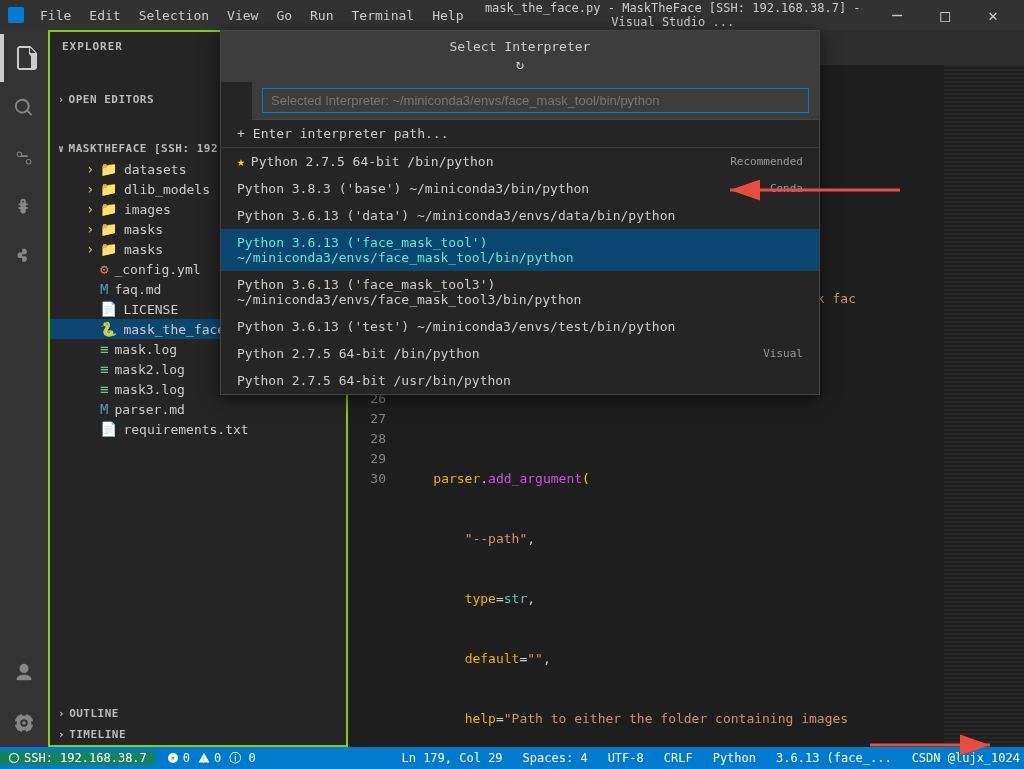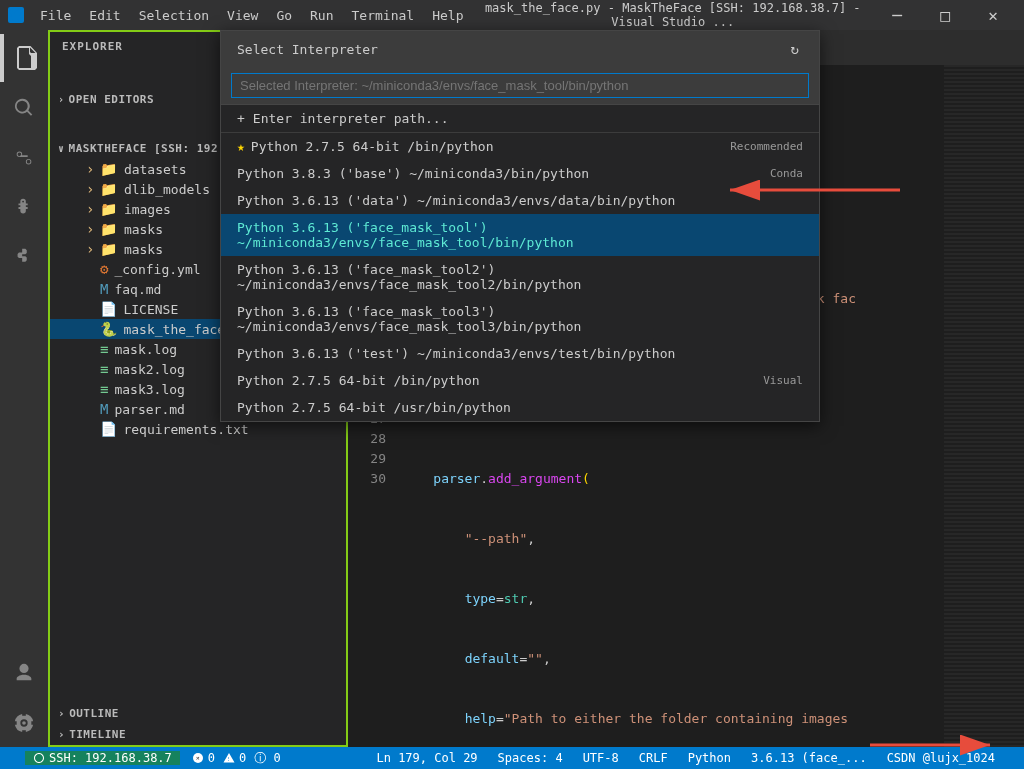--- a/index.html
+++ b/index.html
@@ -194,21 +194,21 @@
       font-size: 13px;
       line-height: 20px;
       overflow: hidden;
       white-space: pre;
     }
     .code-line { padding: 0 4px; height: 20px; }
     .fn { color: #d946ef; }
     .str { color: #ce9178; }
     .cm { color: #6a9955; }
     .cls { color: #4ec9b0; }
-    .var { color: #7dd3fc; }
+    .var { color: #eab308; }
     .op { color: #cccccc; }
     .punct { color: #cccccc; }
     .paren { color: #ffd700; }
 
     
     .minimap {
       width: 80px;
       background: #1e1e1e;
       flex-shrink: 0;
       overflow: hidden;
@@ -236,32 +236,34 @@
       box-shadow: 0 4px 16px rgba(0,0,0,0.6);
     }
     .interpreter-header {
       display: flex;
       align-items: center;
       justify-content: space-between;
       padding: 8px 16px;
       background: #3c3c3c;
       font-size: 13px;
       color: #cccccc;
+      flex-direction: column;
     }
     .interpreter-refresh {
       cursor: pointer;
       font-size: 14px;
       color: #cccccc;
       padding: 2px 4px;
     }
     .interpreter-search {
       padding: 6px 10px;
       background: #3c3c3c;
       border: none;
       border-bottom: 1px solid #454545;
+      margin-left: 31px;
     }
     .interpreter-search input {
       width: 100%;
       background: #3c3c3c;
       border: 1px solid #007acc;
       color: #cccccc;
       padding: 4px 8px;
       font-size: 13px;
       outline: none;
     }
@@ -304,21 +306,21 @@
       pointer-events: none;
       z-index: 199;
     }
 
     
     .status-bar {
       height: 22px;
       background: #007acc;
       display: flex;
       align-items: center;
-      padding: 0 25px;
+      padding: 0 0;
       font-size: 12px;
       color: #ffffff;
       gap: 12px;
       flex-shrink: 0;
     }
     .status-bar-left { display: flex; align-items: center; gap: 8px; }
     .status-bar-right { margin-left: auto; display: flex; gap: 12px; }
     .status-item { display: flex; align-items: center; gap: 4px; cursor: pointer; padding: 0 4px; }
 
     
@@ -647,25 +649,20 @@
         <span>Python 3.6.13 ('data')  ~/miniconda3/envs/data/bin/python</span>
       </div>
     </div>
     <div class="interp-item selected">
       <div class="interp-left">
         <span>Python 3.6.13 ('face_mask_tool')  ~/miniconda3/envs/face_mask_tool/bin/python</span>
       </div>
     </div>
     <div class="interp-item">
       <div class="interp-left">
-        <span>Python 3.6.13 ('face_mask_tool2')  ~/miniconda3/envs/face_mask_tool2/bin/python</span>
-      </div>
-    </div>
-    <div class="interp-item">
-      <div class="interp-left">
         <span>Python 3.6.13 ('face_mask_tool3')  ~/miniconda3/envs/face_mask_tool3/bin/python</span>
       </div>
     </div>
     <div class="interp-item">
       <div class="interp-left">
         <span>Python 3.6.13 ('test')  ~/miniconda3/envs/test/bin/python</span>
       </div>
     </div>
     <div class="interp-item">
       <div class="interp-left">

